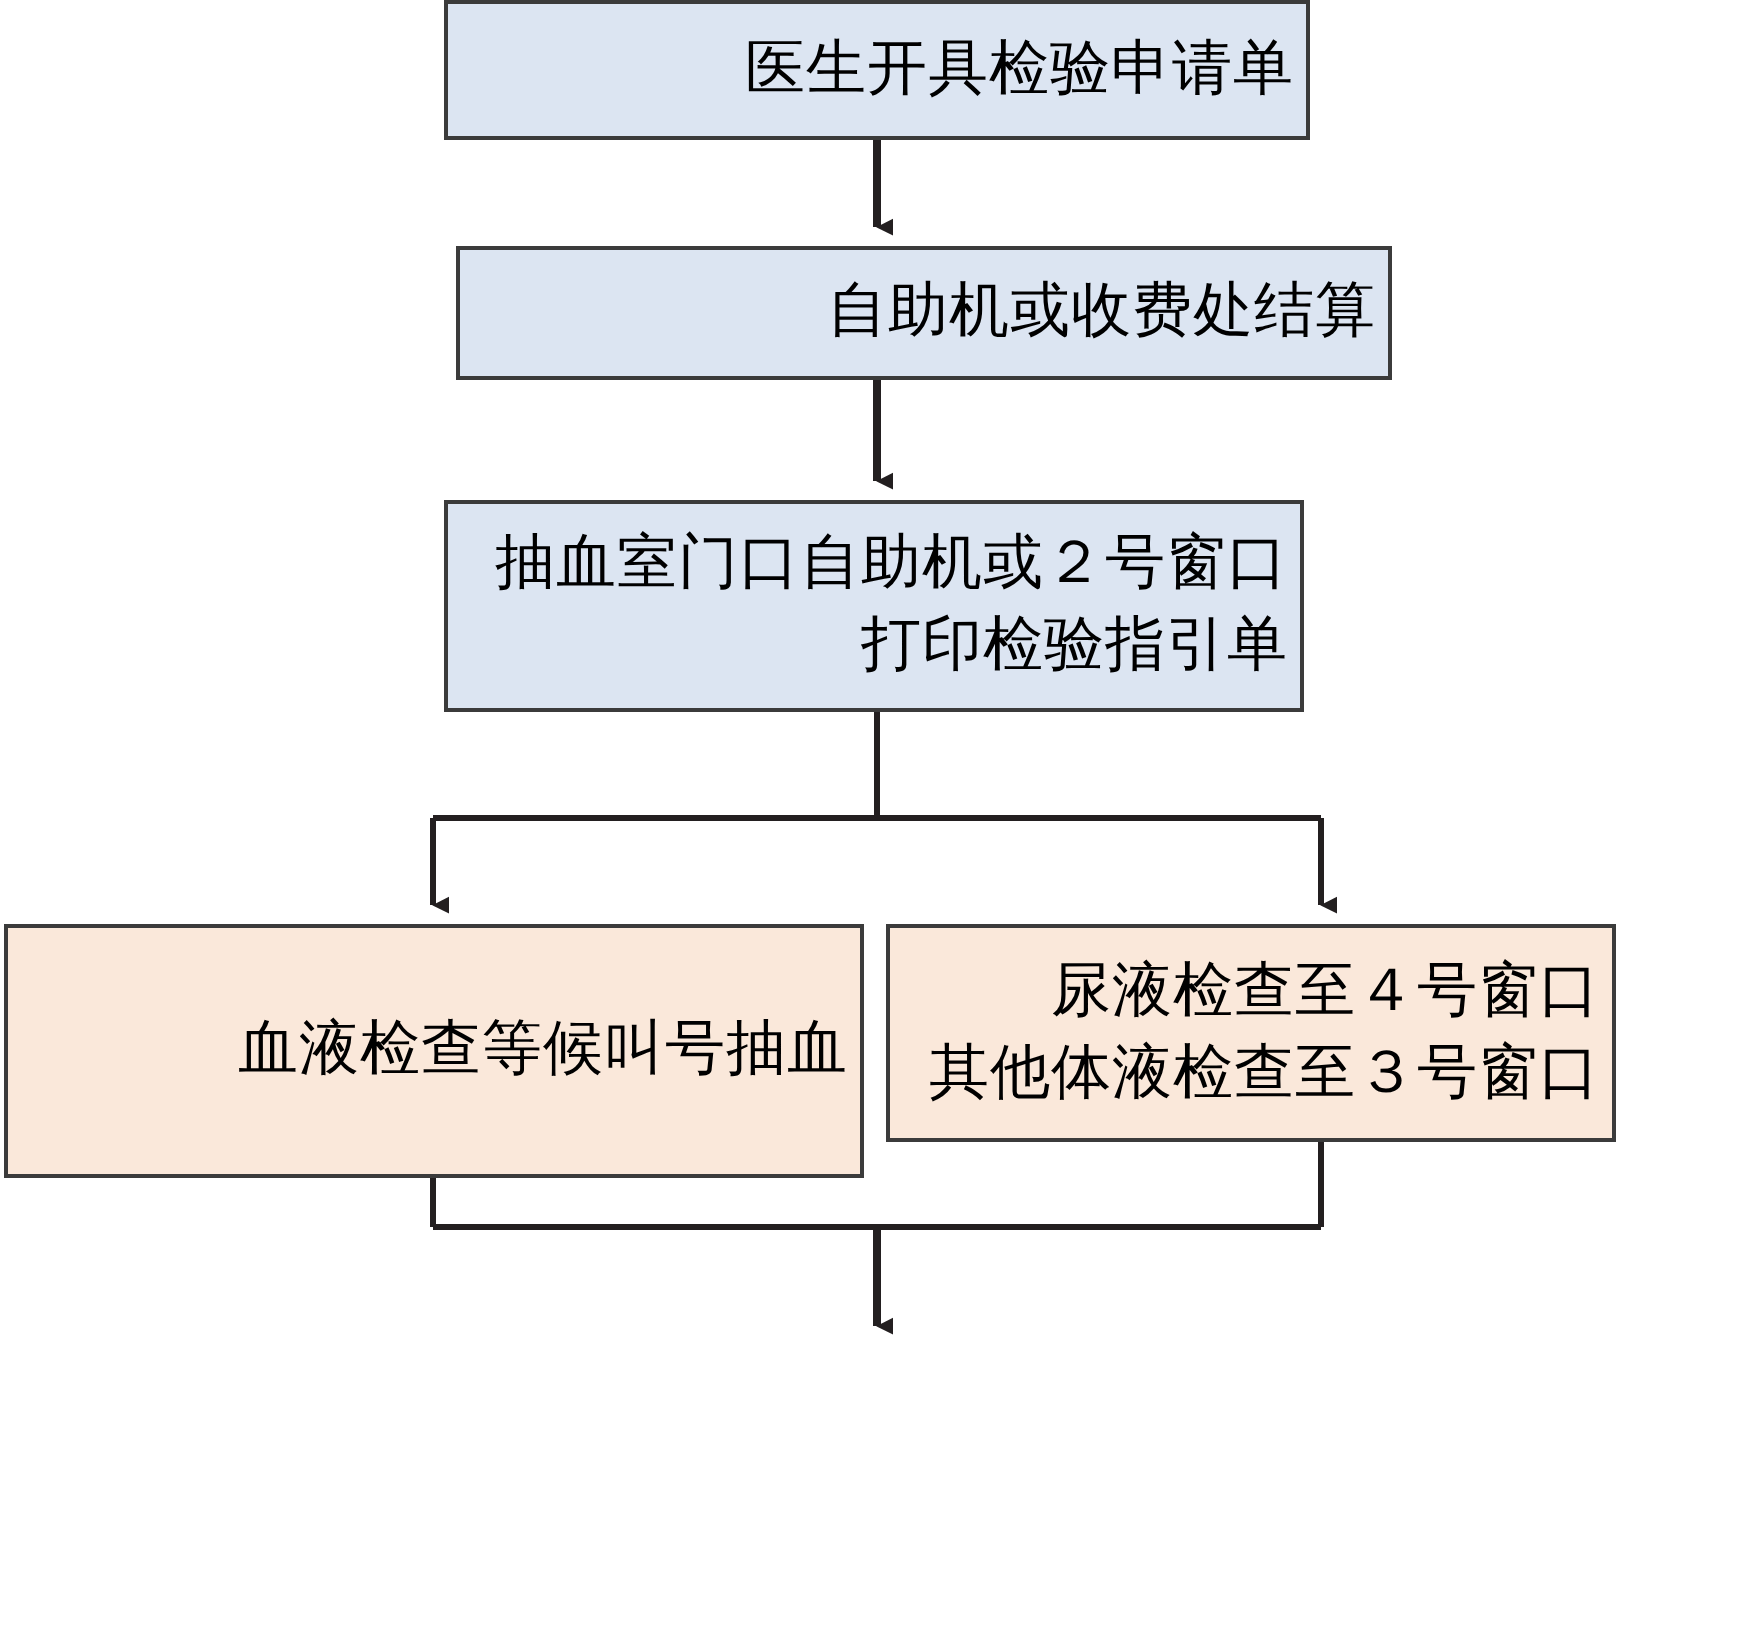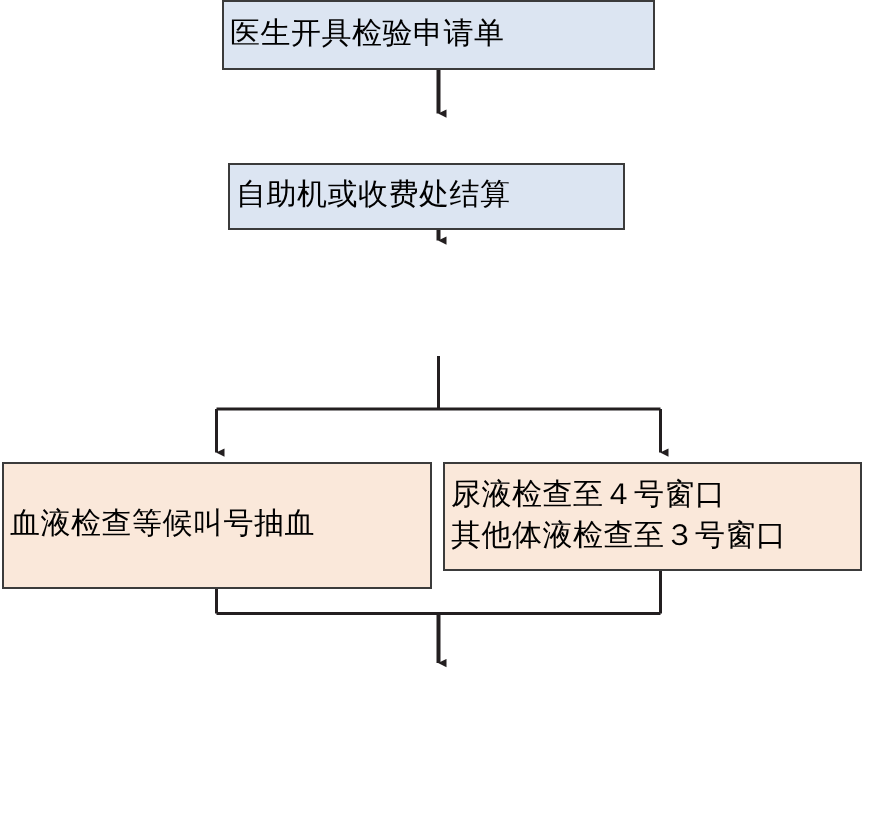--- a/index.html
+++ b/index.html
@@ -17,27 +17,27 @@
     background: #ffffff;
     overflow: hidden;
   }
   .node {
     position: absolute;
     box-sizing: border-box;
     border: 2px solid #3b3b3b;
     display: flex;
     align-items: center;
     justify-content: center;
-    text-align: left;
+    text-align: right;
     color: #000000;
     font-size: 30px;
     line-height: 1.36;
     letter-spacing: 0.5px;
     white-space: pre-line;
-    font-family: Liberation Mono, monospace;
+    font-family: Liberation Sans, sans-serif;
   }
   .node.blue  { background: #dce5f2; }
   .node.peach { background: #fae8da; }
 
   .node .label {
     display: block;
     width: 100%;
     padding: 0 6px;
     box-sizing: border-box;
   }
@@ -92,28 +92,32 @@
 
     <g>
       <path d="M 438.5 613.5 L 438.5 663" stroke="#231f20" stroke-width="4" fill="none" marker-end="url(#arrowhead)"></path>
     </g>
   </svg>
 
   <div class="node blue" style="left:222px; top:0px; width:433px; height:70px;">
     <span class="label">医生开具检验申请单</span>
   </div>
 
-  <div class="node blue" style="left:228px; top:123px; width:397px; height:67px;margin-top:40px;">
+  <div class="node blue" style="left:228px; top:123px; width:468px; height:67px;">
     <span class="label">自助机或收费处结算</span>
   </div>
 
+  <div class="node blue" style="left:222px; top:250px; width:430px; height:106px;">
+    <span class="label">抽血室门口自助机或２号窗口
+打印检验指引单</span>
+  </div>
 
   <div class="node peach" style="left:2px; top:462px; width:430px; height:127px;">
     <span class="label">血液检查等候叫号抽血</span>
   </div>
 
-  <div class="node peach" style="left:443px; top:462px; width:419px; height:109px;">
+  <div class="node peach" style="left:443px; top:462px; width:365px; height:109px;">
     <span class="label">尿液检查至４号窗口
 其他体液检查至３号窗口</span>
   </div>
 
 
 </div>
 
 </body></html>

